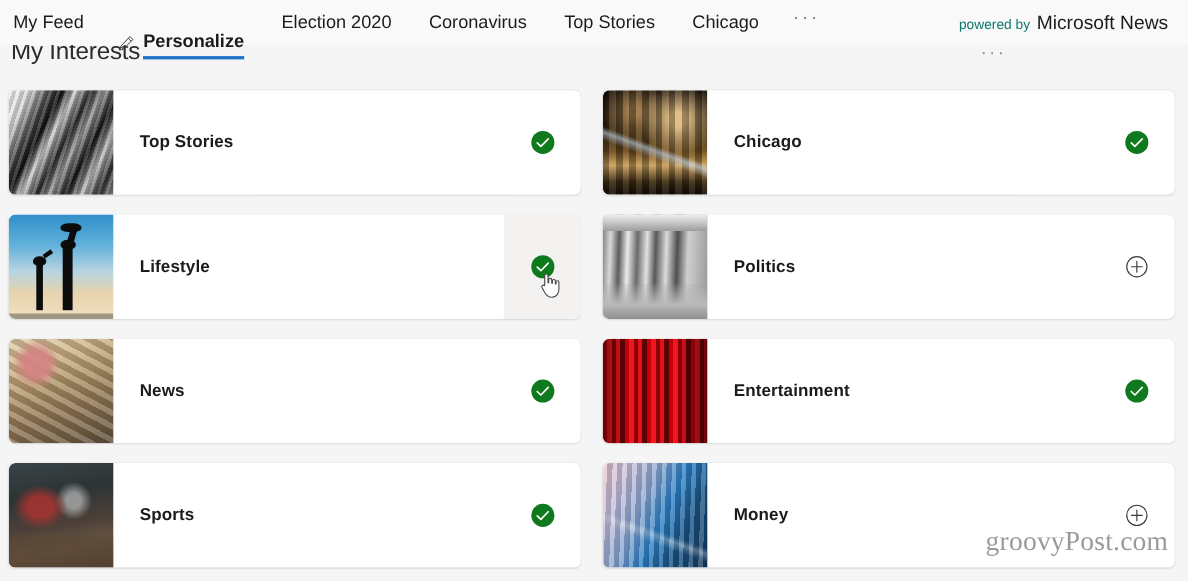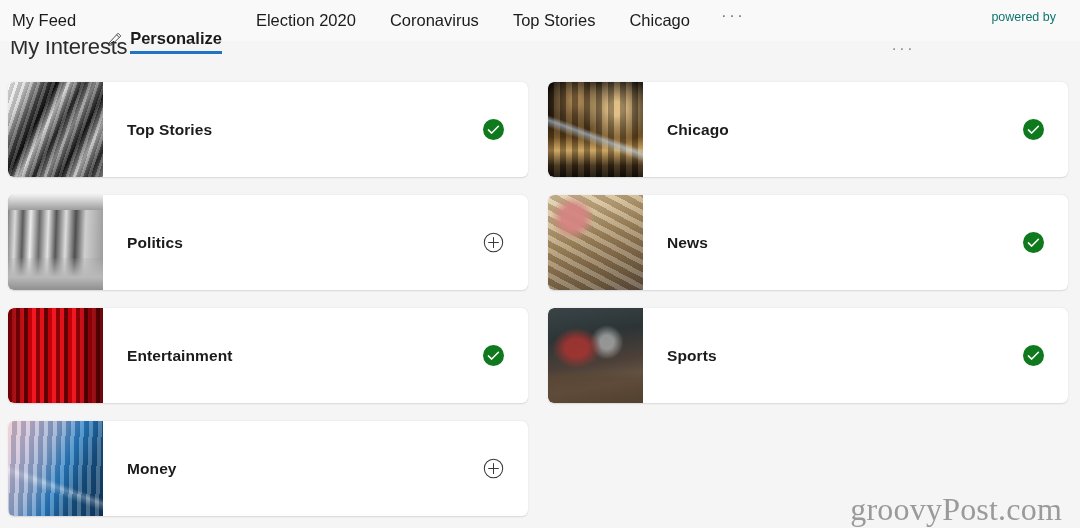--- a/index.html
+++ b/index.html
@@ -198,23 +198,23 @@
     margin-top: 3px;
     width: 20px; height: 26px;
     pointer-events: none;
     z-index: 40;
   }
 
   
   .watermark {
     position: absolute;
     right: 18px;
-    bottom: 0;
+    bottom: 21px;
     font-family: "Liberation Serif", serif;
-    font-size: 32px;
+    font-size: 25px;
     color: #9a9a9a;
     letter-spacing: 0.2px;
     z-index: 30;
     white-space: nowrap;
   }
 
   
   .th-newspaper {
     background:
       linear-gradient(118deg, #ffffff 0%, #d7d7d7 14%, #4a4a4a 26%, #111 34%,
@@ -341,20 +341,21 @@
 
     <div class="nav-item">
       <span class="nav-label">Chicago</span>
     </div>
 
     <div class="nav-dots">···</div>
   </div>
 
   <div class="powered">
     <span class="powered-small">powered by</span>
+    <span class="powered-brand">Microsoft News</span>
   </div>
 </div>
 
 <div class="section-head">
   <div class="section-title">My Interests</div>
   <div class="head-dots">···</div>
 </div>
 
 <div class="grid">
 
@@ -375,20 +376,45 @@
     <div class="card-label">Chicago</div>
     <div class="toggle-zone">
       <span class="chk">
         <svg viewBox="0 0 21 21" width="21" height="21">
             <path d="M5.4 10.9 L8.7 14.1 L15.4 7.2" fill="none" stroke="#fff" stroke-width="1.5" stroke-linecap="round" stroke-linejoin="round"></path>
           </svg>
       </span>
     </div>
   </div>
 
+  <div class="card hovered">
+    <div class="thumb th-lifestyle">
+      <span class="fig" style="left:26%;top:44%;width:7%;height:48%;"></span>
+      <span class="fig" style="left:23%;top:40%;width:13%;height:9%;border-radius:50%;"></span>
+      <span class="fig" style="left:33%;top:36%;width:9%;height:4%;transform:rotate(-35deg);"></span>
+      <span class="fig" style="left:52%;top:30%;width:9%;height:62%;"></span>
+      <span class="fig" style="left:49%;top:24%;width:15%;height:10%;border-radius:50%;"></span>
+      <span class="fig" style="left:57%;top:10%;width:6%;height:24%;transform:rotate(16deg);"></span>
+      <span class="fig" style="left:49%;top:8%;width:20%;height:9%;border-radius:40%;"></span>
+      <span class="fig" style="left:0;bottom:0;width:100%;height:5%;opacity:.35;"></span>
+    </div>
+    <div class="card-label">Lifestyle</div>
+    <div class="toggle-zone">
+      <span class="chk">
+        <svg viewBox="0 0 21 21" width="21" height="21">
+            <path d="M5.4 10.9 L8.7 14.1 L15.4 7.2" fill="none" stroke="#fff" stroke-width="1.5" stroke-linecap="round" stroke-linejoin="round"></path>
+          </svg>
+      </span>
+      <span class="cursor">
+        <svg viewBox="0 0 20 26" width="20" height="26">
+          <path d="M6.2 12.4 V4.6 a1.5 1.5 0 0 1 3 0 V11 h0.6 V8.4 a1.4 1.4 0 0 1 2.8 0 V11.4 h0.6 V9.4 a1.35 1.35 0 0 1 2.7 0 V12 h0.6 v-1.5 a1.3 1.3 0 0 1 2.6 0 v6.3 c0 4.2-2.4 7.4-6.3 7.4 -3.6 0-5.2-1.7-6.6-4.3 l-2.5-4.6 a1.45 1.45 0 0 1 2.3-1.7 z" fill="#ffffff" stroke="#4a4a4a" stroke-width="1.05" stroke-linejoin="round"></path>
+        </svg>
+      </span>
+    </div>
+  </div>
 
   <div class="card">
     <div class="thumb th-politics"></div>
     <div class="card-label">Politics</div>
     <div class="toggle-zone">
       <svg class="plus-ico" viewBox="0 0 21 21">
         <circle cx="10.5" cy="10.5" r="9.2" fill="none" stroke="#3a3a3a" stroke-width="1.05"></circle>
         <path d="M10.5 5.6 V15.4 M5.6 10.5 H15.4" stroke="#3a3a3a" stroke-width="1.05" stroke-linecap="round"></path>
       </svg>
     </div>

